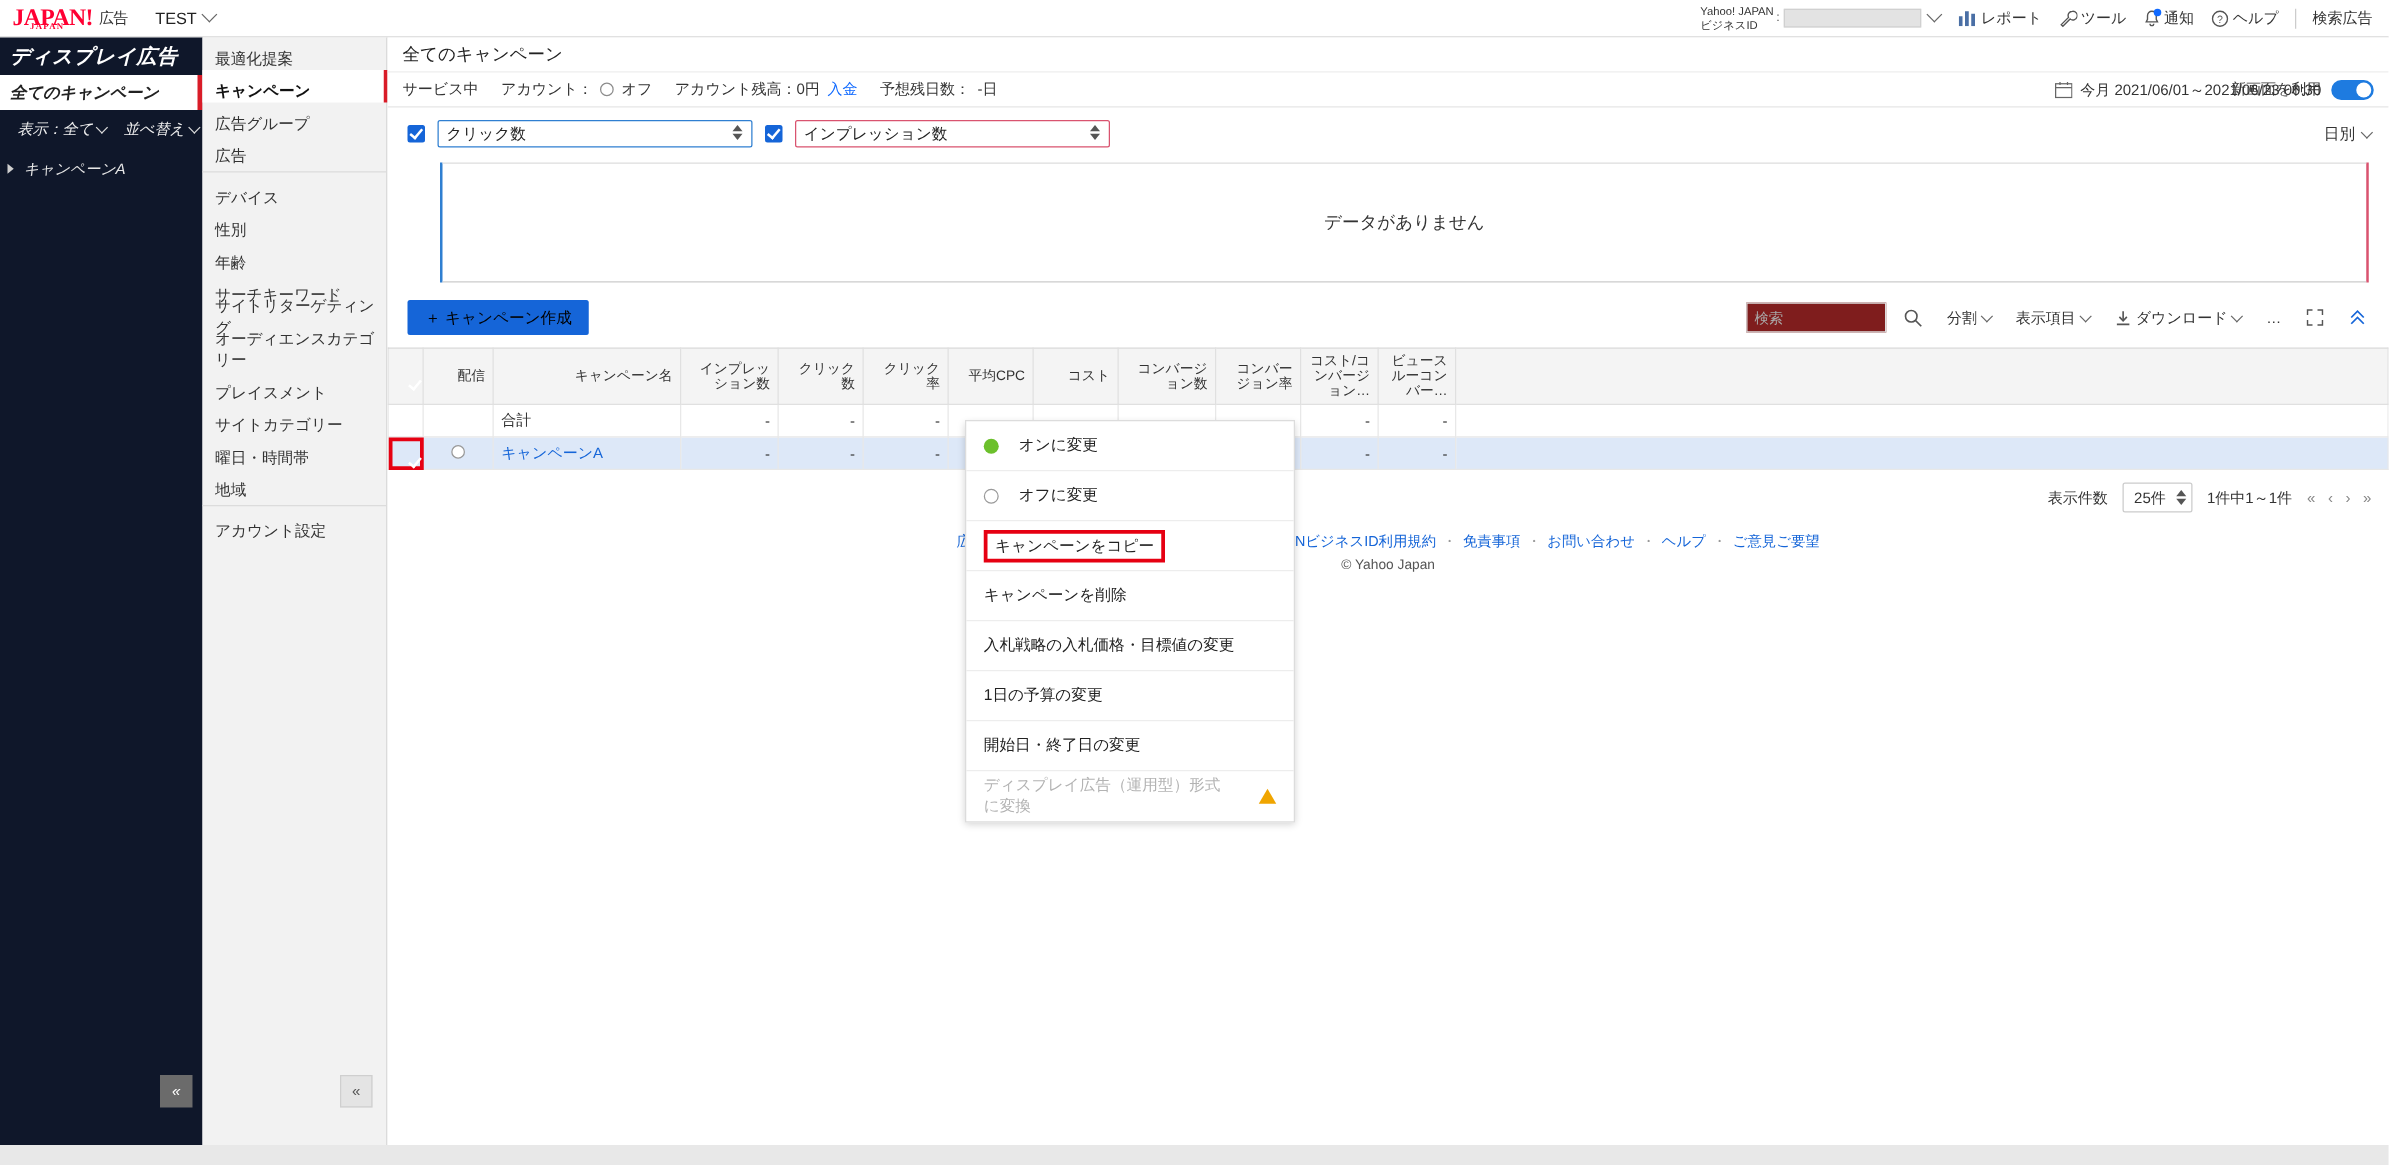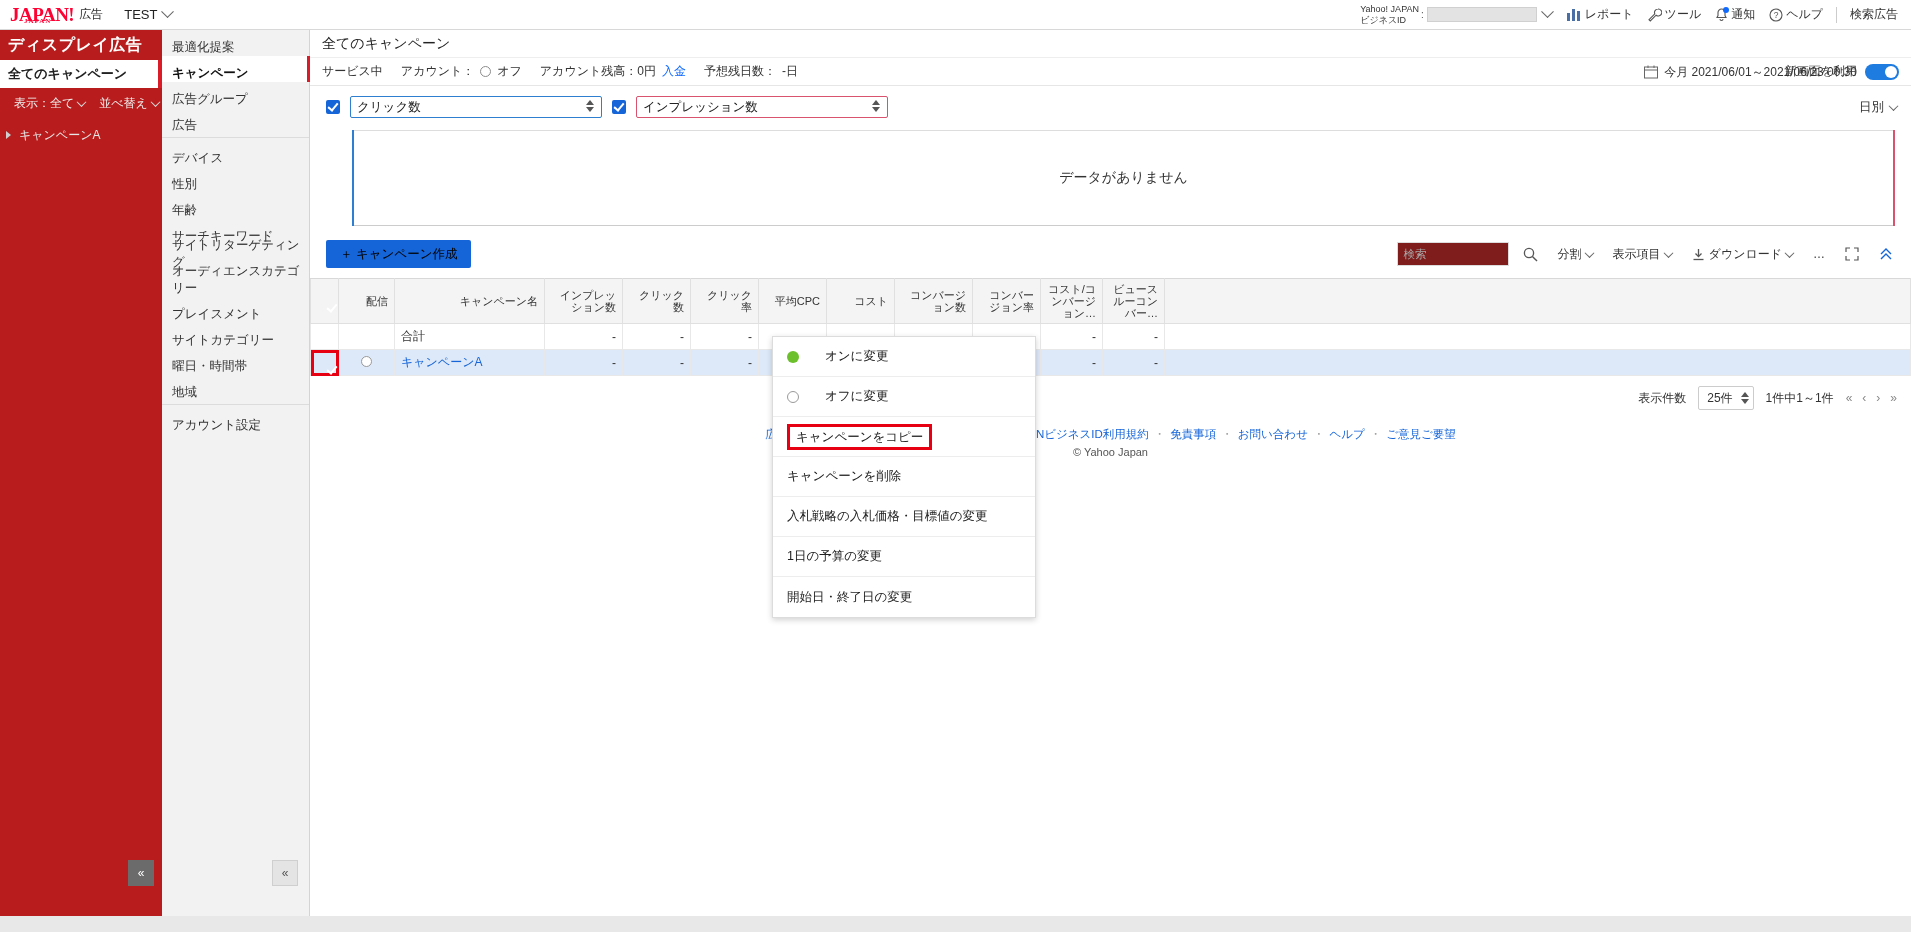--- a/index.html
+++ b/index.html
@@ -54,21 +54,21 @@
     display: flex; align-items: center; gap: 3px; font-size: 12px; color: #333;
     padding: 0 7px; cursor: pointer; white-space: nowrap;
   }
   .tb-divider { width: 1px; height: 16px; background: #ccc; margin: 0 6px; }
   .ico { display: inline-block; line-height: 0; }
   .badge-dot { width: 6px; height: 6px; border-radius: 50%; background: #0f69ff; position: absolute; right: -1px; top: -1px; }
 
   
   .lsidebar {
     position: absolute; top: 30px; left: 0; width: 162px; height: 902px;
-    background: #b91c1c; color: #fff;
+    background: #0f172a; color: #fff; font-style: italic;
   }
   .lsb-title {
     height: 30px; display: flex; align-items: center; padding-left: 8px;
     font-size: 16px; font-weight: bold; color: #fff; letter-spacing: .5px;
   }
   .lsb-selected {
     height: 28px; background: #fff; color: #222; display: flex; align-items: center;
     padding-left: 8px; font-size: 13px; font-weight: bold;
     border-right: 4px solid #d91c28;
   }
@@ -268,21 +268,21 @@
   .footer .sep { color: #999; margin: 0 5px; }
   .copyright { font-size: 11px; color: #555; text-align: center; margin-top: 2px; }
 
   
   .menu {
     position: absolute; left: 462px; top: 306px; width: 264px;
     background: #fff; border: 1px solid #dcdcdc; box-shadow: 0 2px 6px rgba(0,0,0,.18);
     z-index: 50;
   }
   .menu-item {
-    height: 40px; display: flex; align-items: center; gap: 26px; padding: 0 14px;
+    height: 40px; display: flex; align-items: center; gap: 16px; padding: 0 14px;
     font-size: 12.5px; color: #222; cursor: pointer; border-bottom: 1px solid #ededed;
   }
   .menu-item:last-child { border-bottom: none; }
   .menu-item.disabled { color: #b3b3b3; cursor: default; }
   .menu-item.highlight { position: relative; }
   .menu-item.highlight .hl-text {
     border: 3px solid #e60012; padding: 2px 6px; display: inline-block; line-height: 16px;
   }
   .dot-green { width: 12px; height: 12px; border-radius: 50%; background: #6cc02c; display:inline-block; }
   .dot-off { width: 12px; height: 12px; border-radius: 50%; border: 1.5px solid #9a9a9a; background: #fff; display:inline-block; }
@@ -688,17 +688,21 @@
         </div>
         <div class="menu-item">
           <span>入札戦略の入札価格・目標値の変更</span>
         </div>
         <div class="menu-item">
           <span>1日の予算の変更</span>
         </div>
         <div class="menu-item">
           <span>開始日・終了日の変更</span>
         </div>
+        <div class="menu-item disabled">
+          <span>ディスプレイ広告（運用型）形式に変換</span>
+          <span class="warn-tri" style="margin-left: 6px;"></span>
+        </div>
       </div>
   </div>
 
   <div class="bottom-strip"></div>
 </div>
 
 </body></html>

